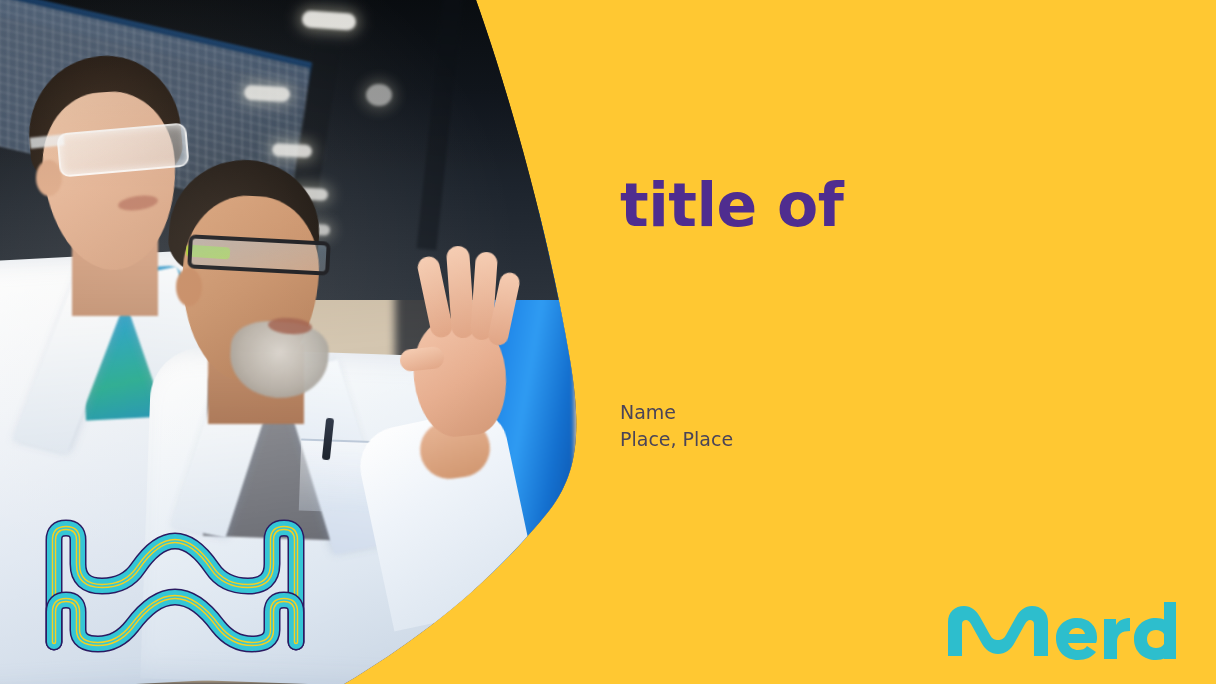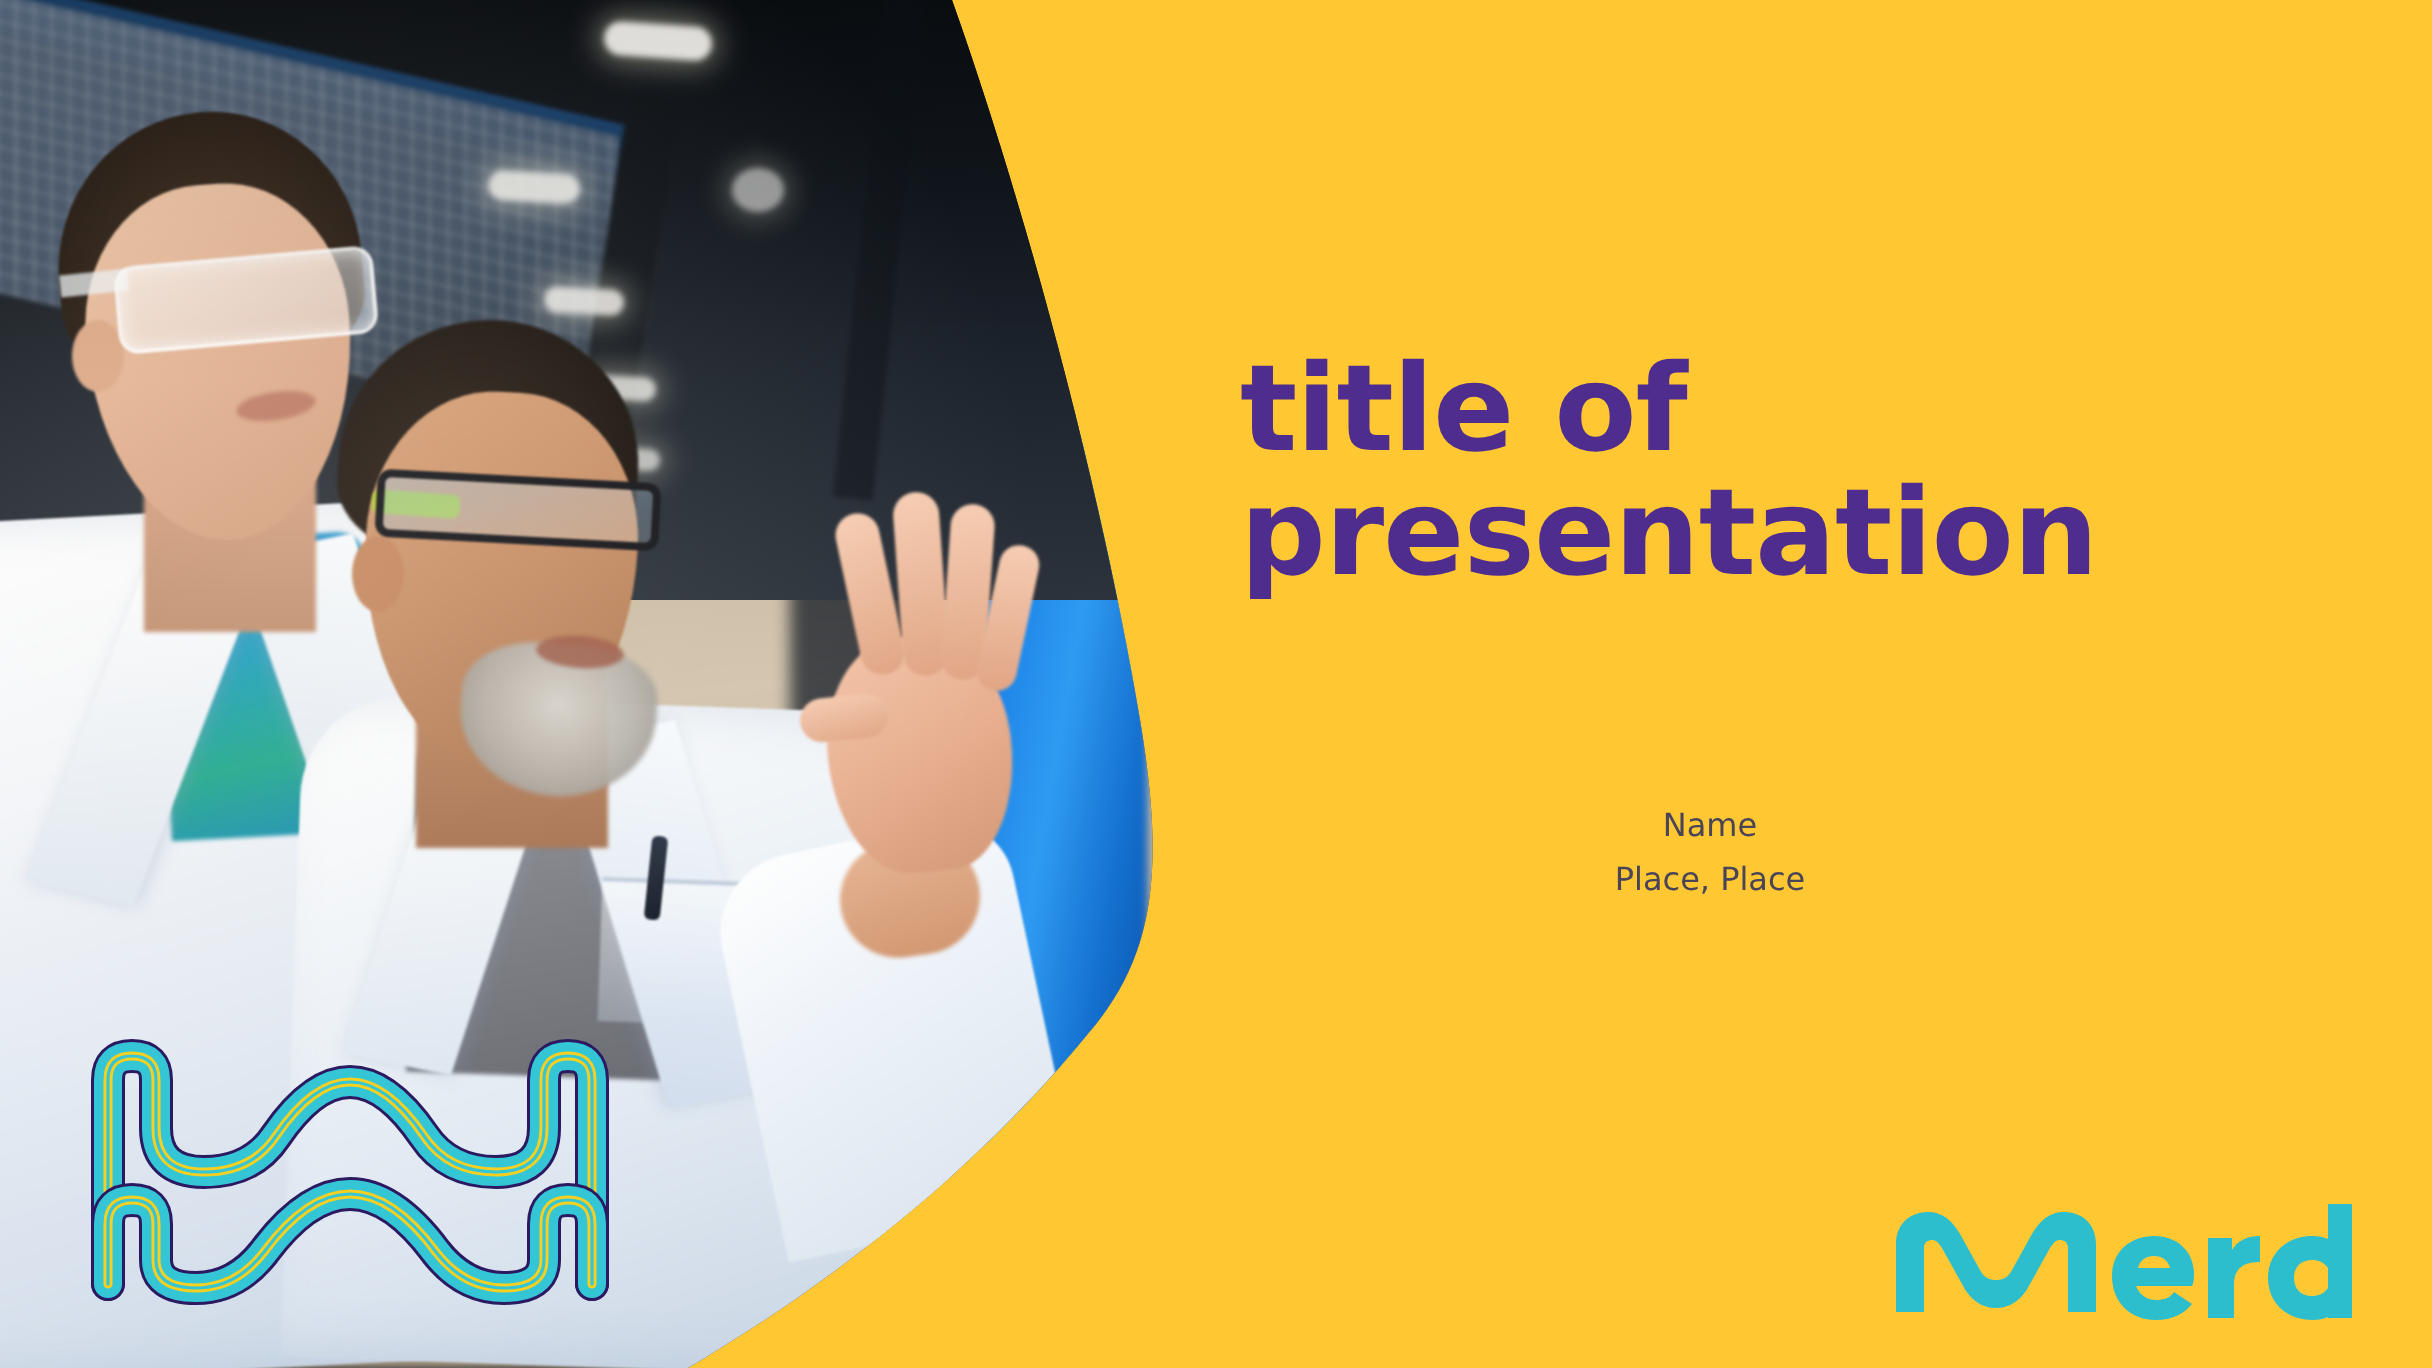--- a/index.html
+++ b/index.html
@@ -315,24 +315,23 @@
     font-family:"DejaVu Sans", sans-serif;
     font-size:20px;
     line-height:28px;
     font-weight:700;
     letter-spacing:.1px;
   }
   .meta {
     position:absolute; left:0; top:363px; width:470px;
     color:#4a4458;
     font-family:"DejaVu Sans", sans-serif;
-    font-size:16px;
+    font-size:19px;
     line-height:27px;
     font-weight:400;
-    text-align:center;
   }
   .meta span { display:block; }
 
   
   .wordmark {
     position:absolute; left:944px; top:602px;
     width:232px; height:62px;
   }
   .wordmark svg { display:block; width:100%; height:100%; }
 </style>
@@ -427,21 +426,20 @@
         <use href="#mwave2" stroke="#f5d021" stroke-width="4.5"></use>
         <use href="#mwave2" stroke="#35c6d6" stroke-width="1.6"></use>
       </g>
     </svg>
   </div>
 
   <div class="text-col">
 
     <h1 class="slide-title">
       <span class="ln">title of</span>
-      <span class="ln">presentation</span>
     </h1>
 
 
     <div class="meta">
       <span>Name</span>
       <span>Place, Place</span>
     </div>
   </div>
 
   <div class="wordmark">

